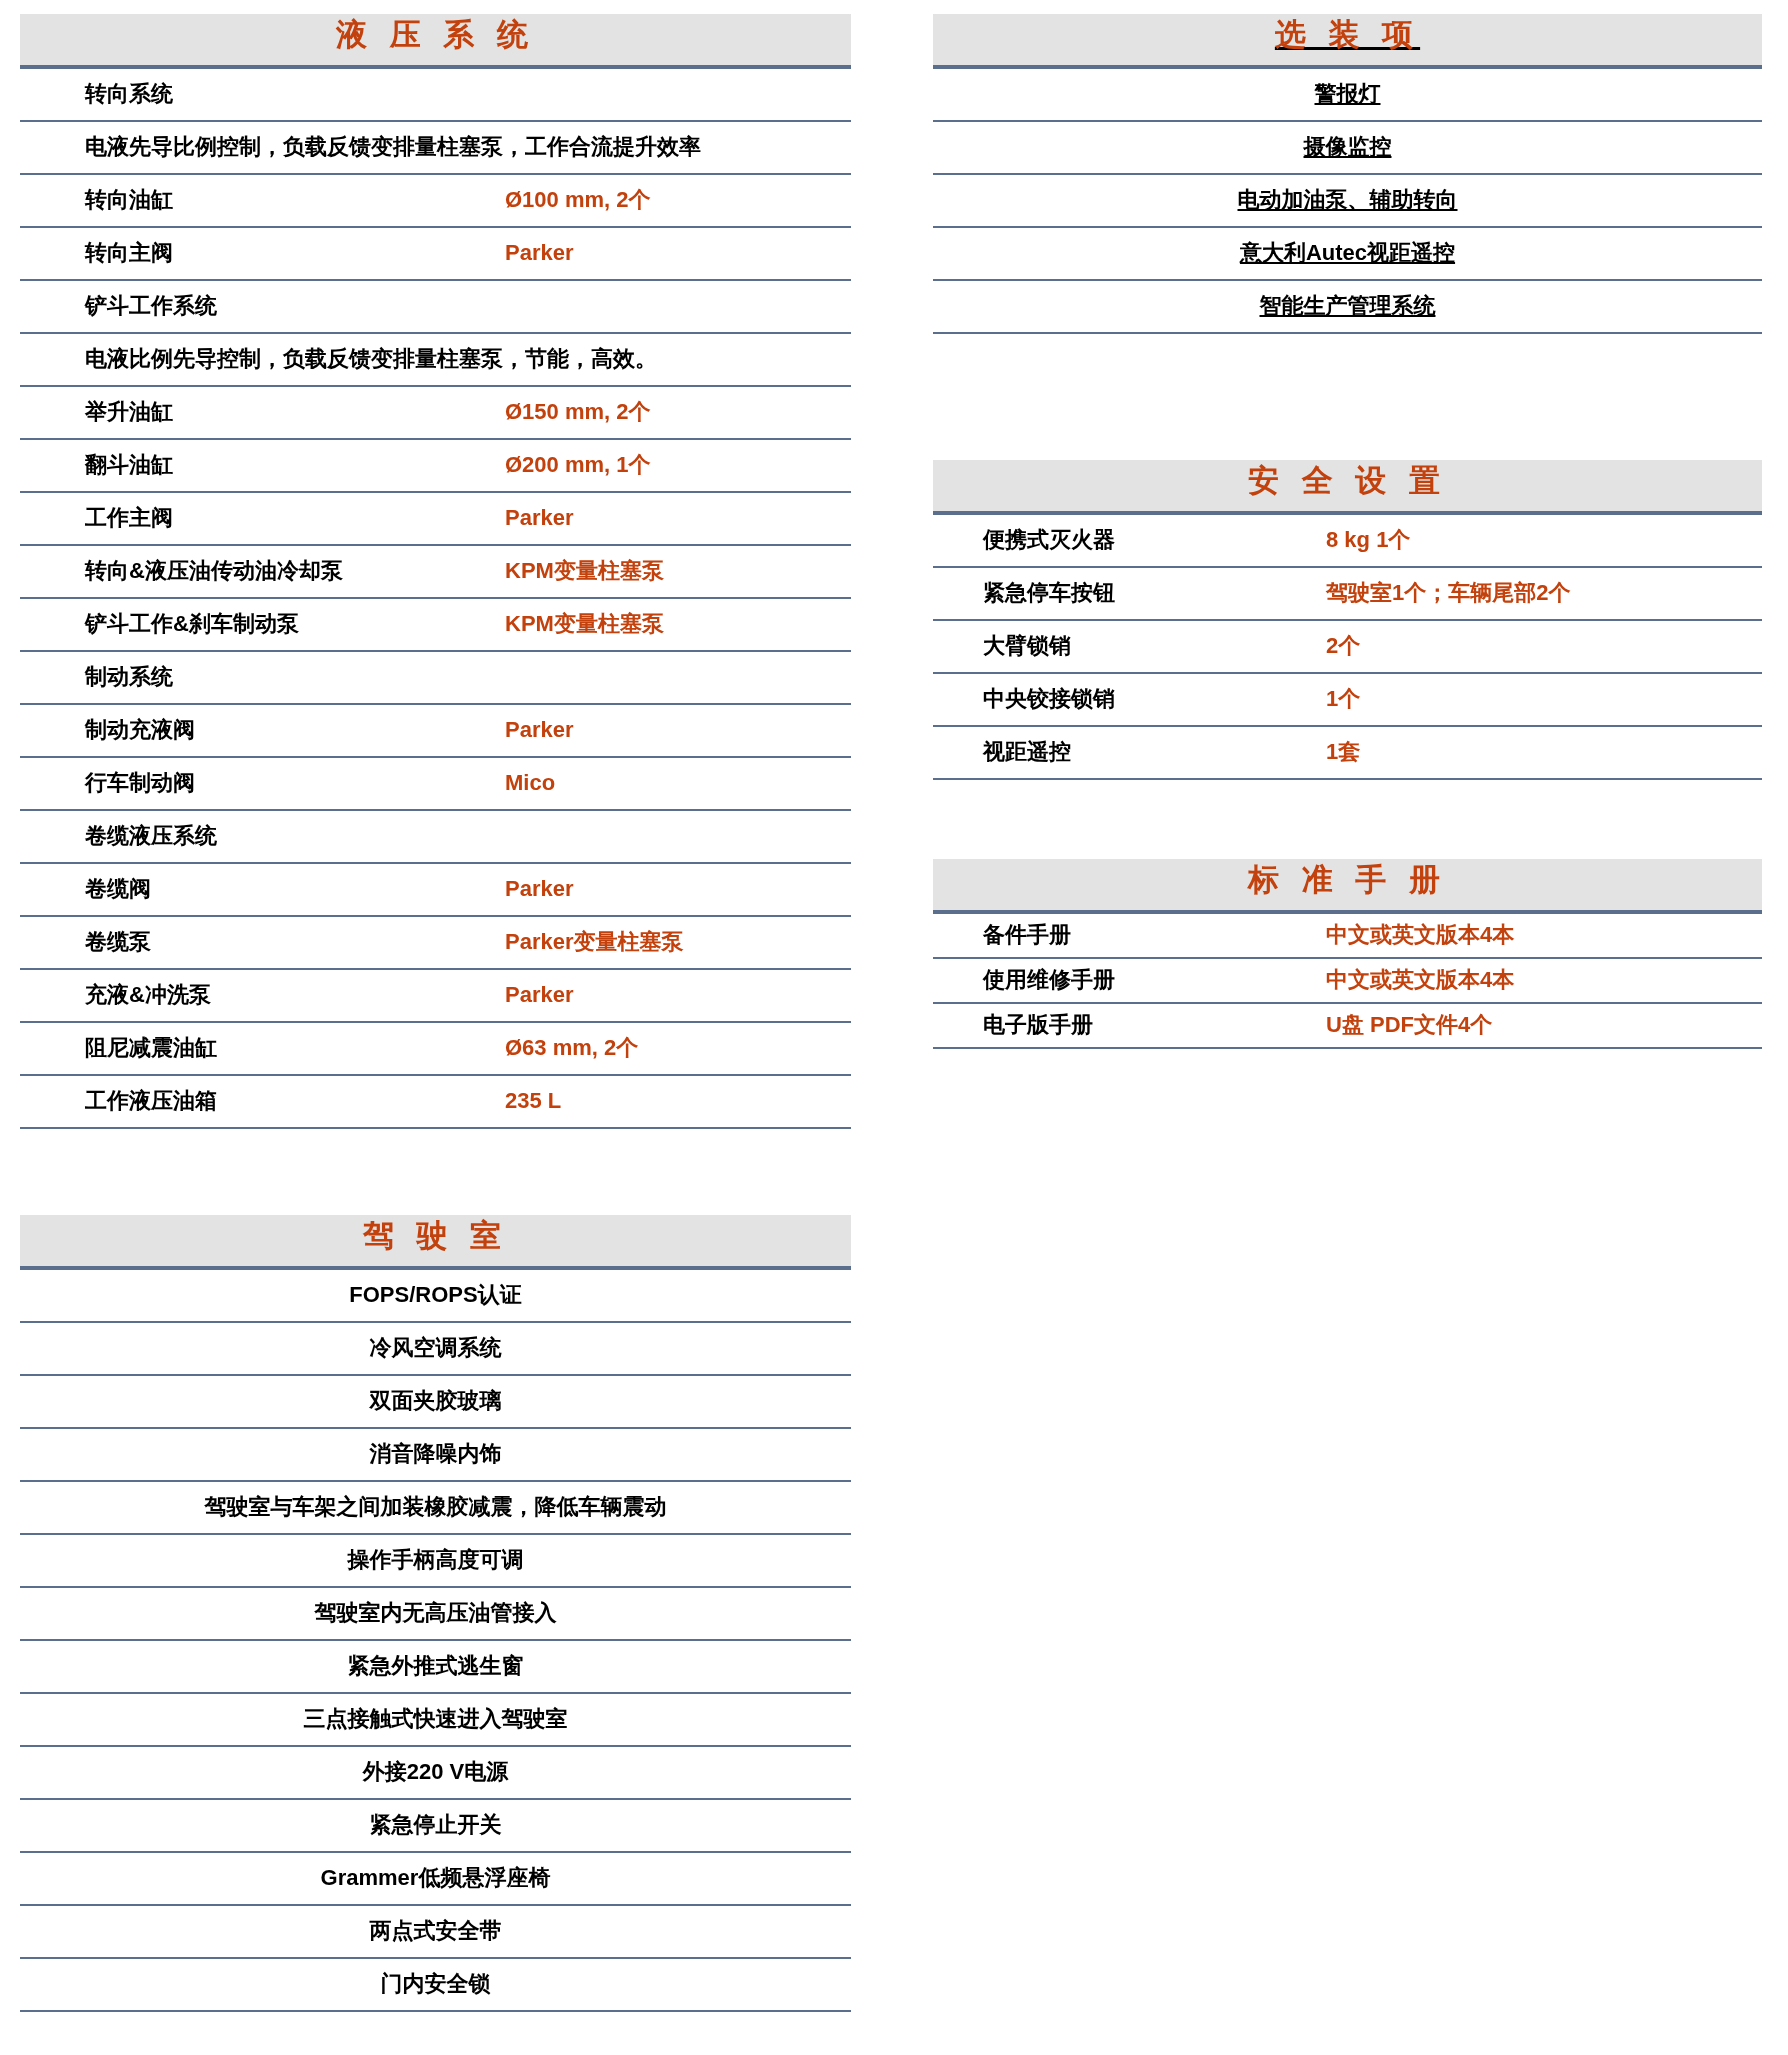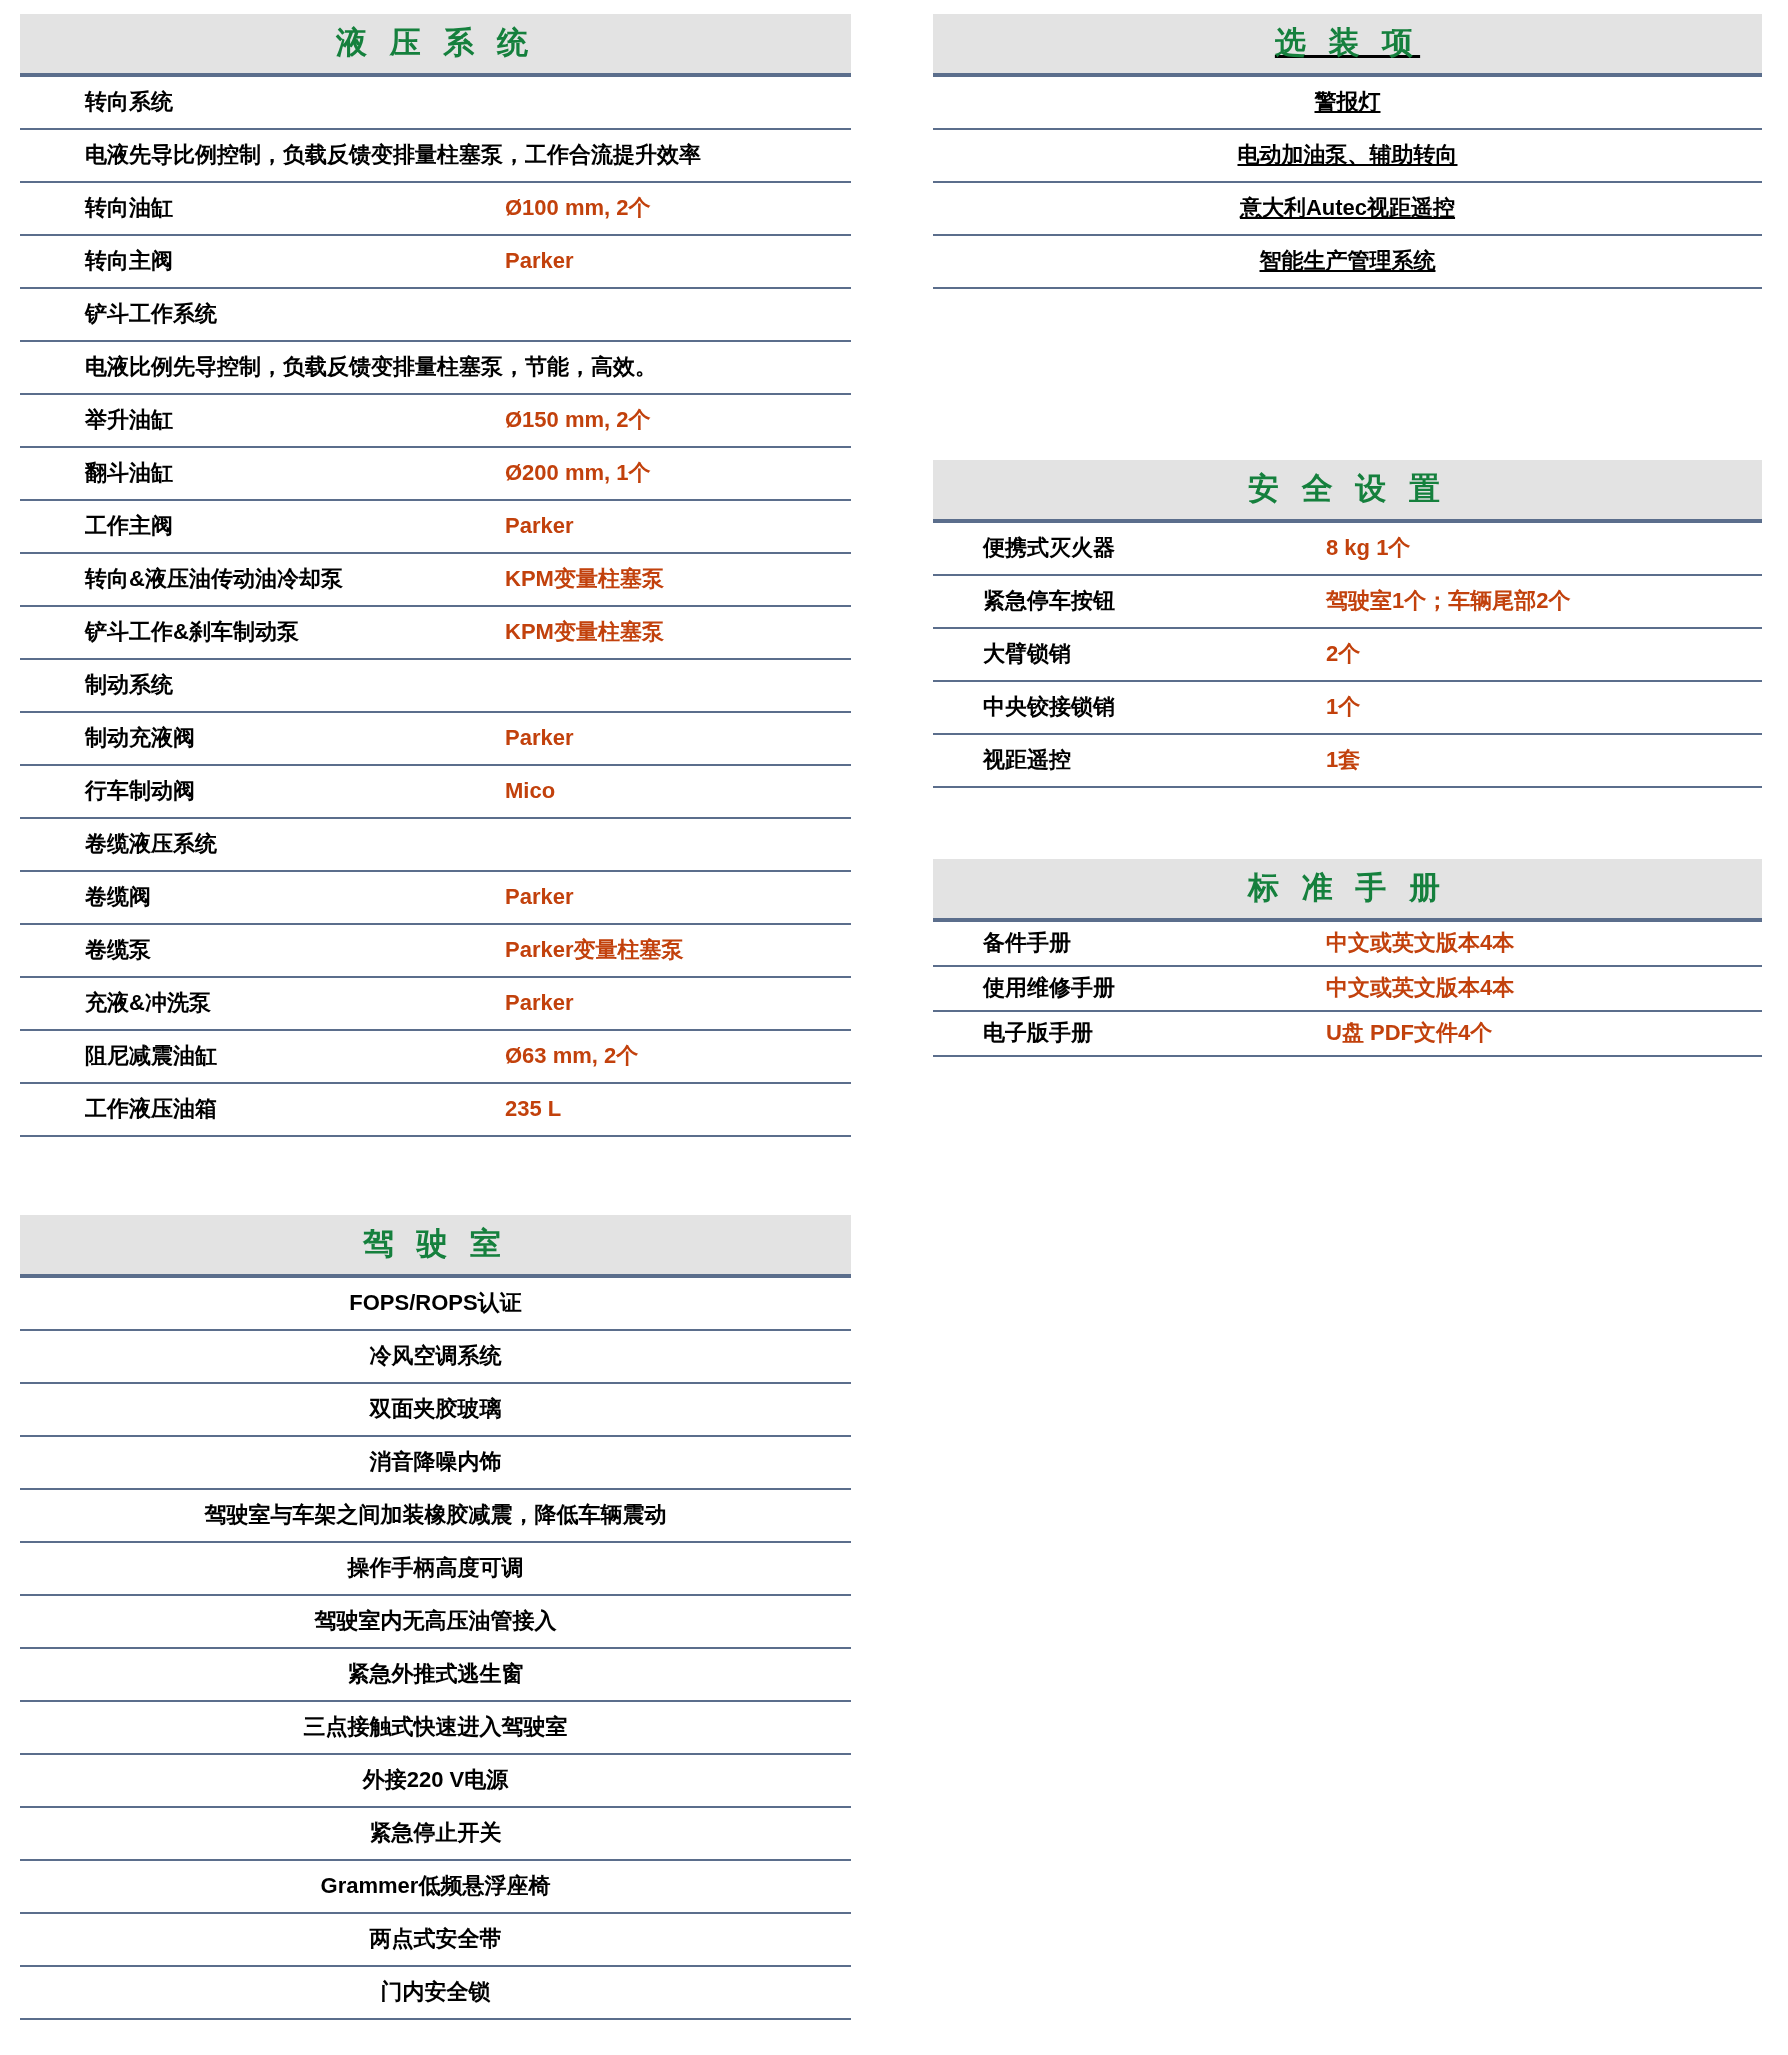--- a/index.html
+++ b/index.html
@@ -27,22 +27,22 @@
     position: absolute;
     box-sizing: border-box;
   }
 
   .tbl-header {
     background: #e3e3e3;
     text-align: center;
     font-weight: bold;
     font-size: 31px;
     letter-spacing: 7px;
-    color: #15803d;
-    padding: 13px 0 13px 0;
+    color: #c2410c;
+    padding: 5px 0 13px 0;
     line-height: 1.05;
     border-bottom: 4.5px solid #5b6e8c;
   }
 
   .tbl-row {
     display: flex;
     align-items: center;
     border-bottom: 2.5px solid #5b6e8c;
     box-sizing: border-box;
   }
@@ -229,20 +229,23 @@
       </div>
   </div>
 
   <div class="spec-table t-options">
     <div class="tbl-header">选 装 项</div>
     <div>
         <div class="tbl-row">
           <div class="cell-label">警报灯</div>
         </div>
         <div class="tbl-row">
+          <div class="cell-label">摄像监控</div>
+        </div>
+        <div class="tbl-row">
           <div class="cell-label">电动加油泵、辅助转向</div>
         </div>
         <div class="tbl-row">
           <div class="cell-label">意大利Autec视距遥控</div>
         </div>
         <div class="tbl-row">
           <div class="cell-label">智能生产管理系统</div>
         </div>
       </div>
   </div>

